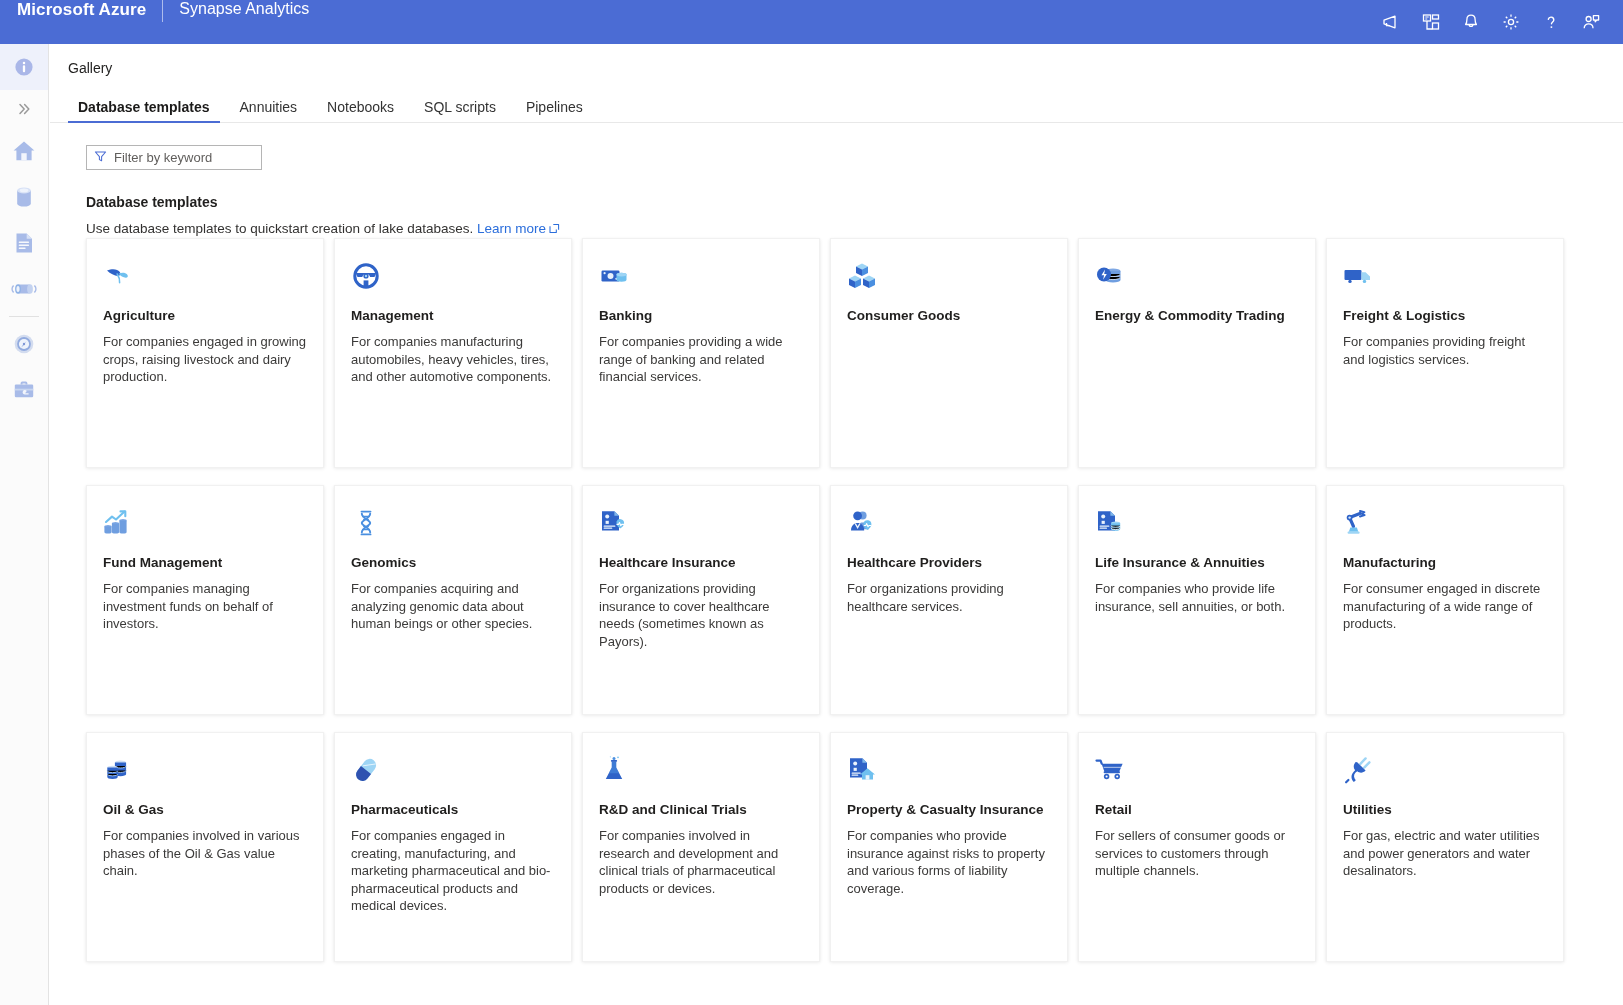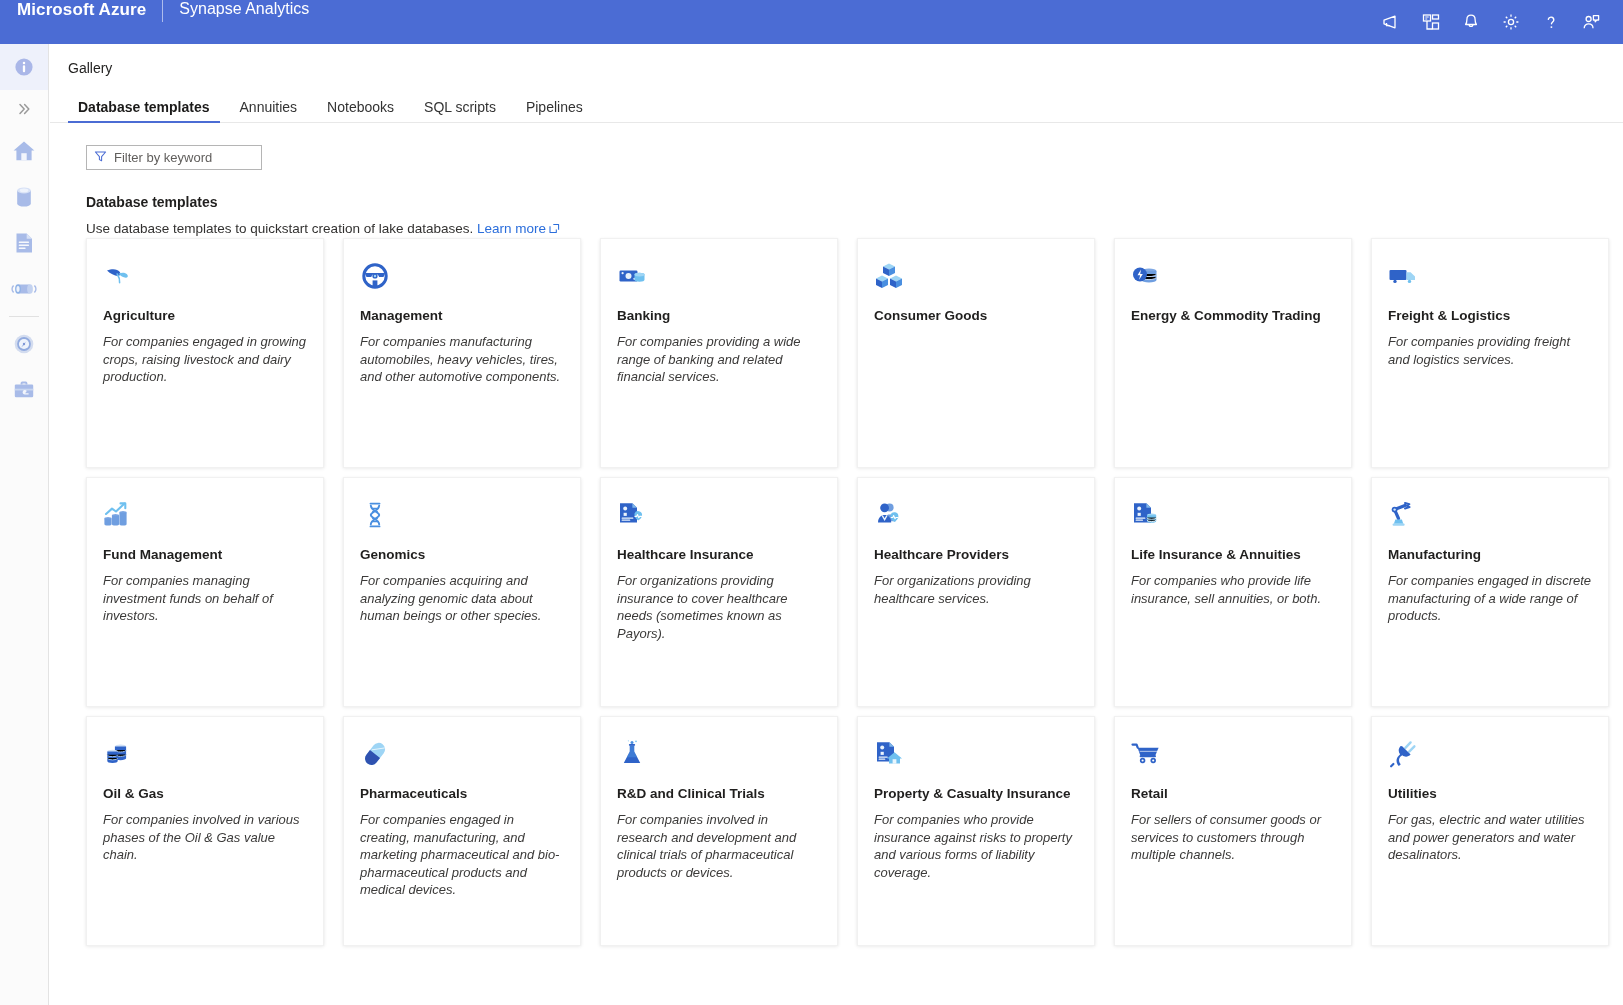--- a/index.html
+++ b/index.html
@@ -142,21 +142,20 @@
 
   
   #grid {
     position: absolute;
     top: 194px; left: 36px;
     width: 1537px;
     display: grid;
     grid-template-columns: repeat(6, 248px);
     column-gap: 0px;
     row-gap: 17px;
-    gap: 9px;
   }
   .card {
     width: 238px; height: 230px;
     background: #ffffff;
     border: 1px solid #f1f1f1;
     box-shadow: 0 1.2px 3.6px rgba(0,0,0,.10), 0 .3px .9px rgba(0,0,0,.07);
     padding: 18px 16px 0 16px;
     cursor: pointer;
     overflow: hidden;
   }
@@ -164,21 +163,20 @@
   .card-icon svg { display: block; }
   .card-title {
     margin-top: 12px;
     font-size: 13.5px; font-weight: bold; color: #201f1e;
     line-height: 17px;
   }
   .card-desc {
     margin-top: 9px;
     font-size: 13px; color: #3b3a39;
     line-height: 17.6px;
-    font-style: italic;
   }
 </style>
 </head>
 <body>
 
 <div id="topbar">
   <div id="brand">Microsoft Azure</div>
   <div id="brand-divider"></div>
   <div id="product">Synapse Analytics</div>
 
@@ -546,21 +544,21 @@
             <path d="M6.6 9.6 L17 5.4" fill="none" stroke="#2f63c8" stroke-width="3.2" stroke-linecap="round"></path>
             <path d="M6.6 9.6 L10.5 18.5" fill="none" stroke="#2f63c8" stroke-width="3.2" stroke-linecap="round"></path>
             <circle cx="6.6" cy="9.6" r="2.9" fill="#2f63c8"></circle>
             <circle cx="6.6" cy="9.6" r="1.2" fill="#cfe6fb"></circle>
             <path d="M17 3 l4.4 1.1 -3 1.6 3.2 1.4 -4.6 1.4" fill="none" stroke="#2f63c8" stroke-width="2" stroke-linejoin="round" stroke-linecap="round"></path>
             <path d="M7.3 19.4 h6.6 l1.4 4.4 H5.9 z" fill="#6fc0ef"></path>
             <rect x="4.6" y="23.4" width="12" height="2.3" rx=".9" fill="#9ed5f5"></rect>
           </svg>
       </div>
       <div class="card-title">Manufacturing</div>
-      <div class="card-desc">For companies engaged in discrete manufacturing of a wide range of products.</div>
+      <div class="card-desc">For consumer engaged in discrete manufacturing of a wide range of products.</div>
     </div>
 
     <div class="card">
       <div class="card-icon">
         <svg width="30" height="30" viewBox="0 0 30 30">
             <ellipse cx="17.5" cy="7.4" rx="5.6" ry="2" fill="#cfe0f6"></ellipse>
             <path d="M11.9 7.4 v11.8 a5.6 2 0 0 0 11.2 0 V7.4 z" fill="#2f63c8"></path>
             <g stroke="#9cc0ee" stroke-width="1">
               <path d="M11.9 11 a5.6 2 0 0 0 11.2 0"></path>
               <path d="M11.9 15.4 a5.6 2 0 0 0 11.2 0"></path>

